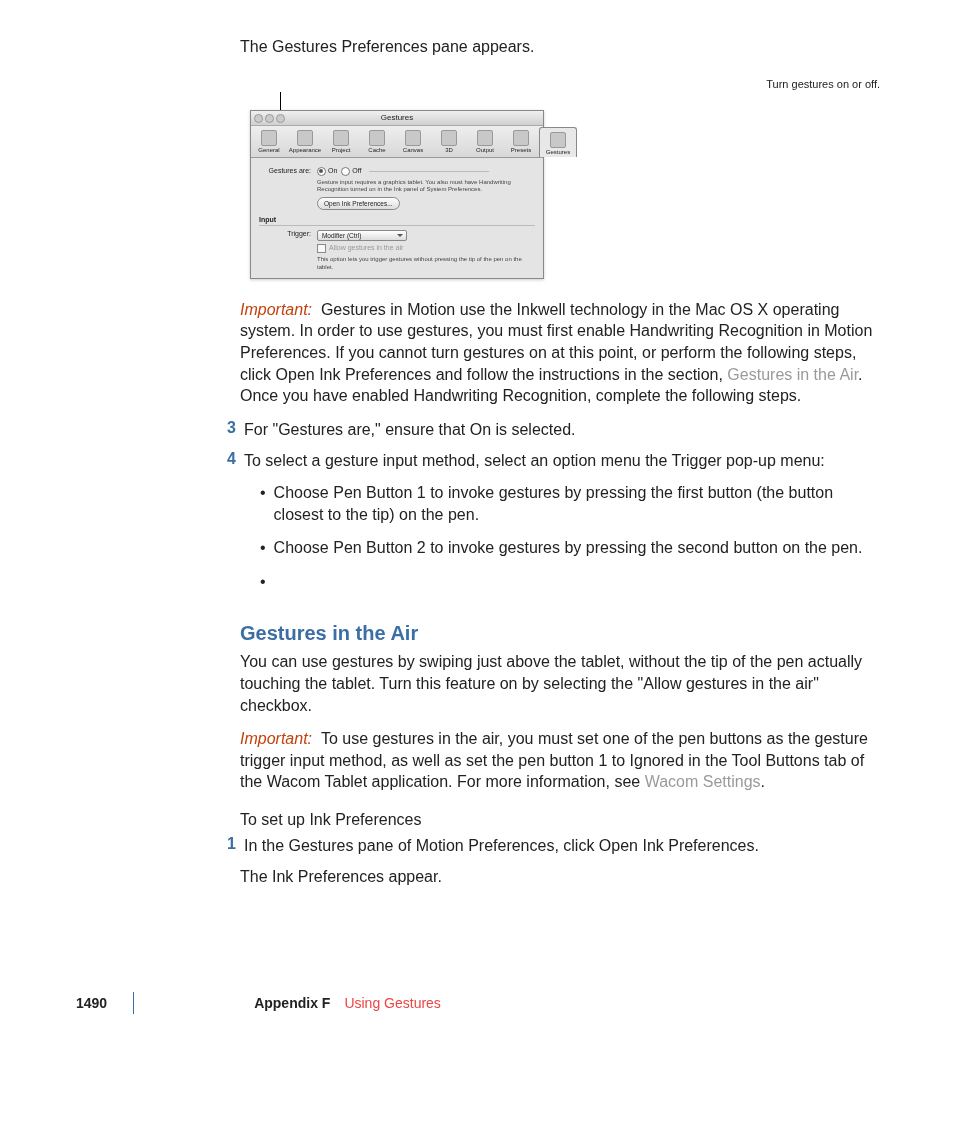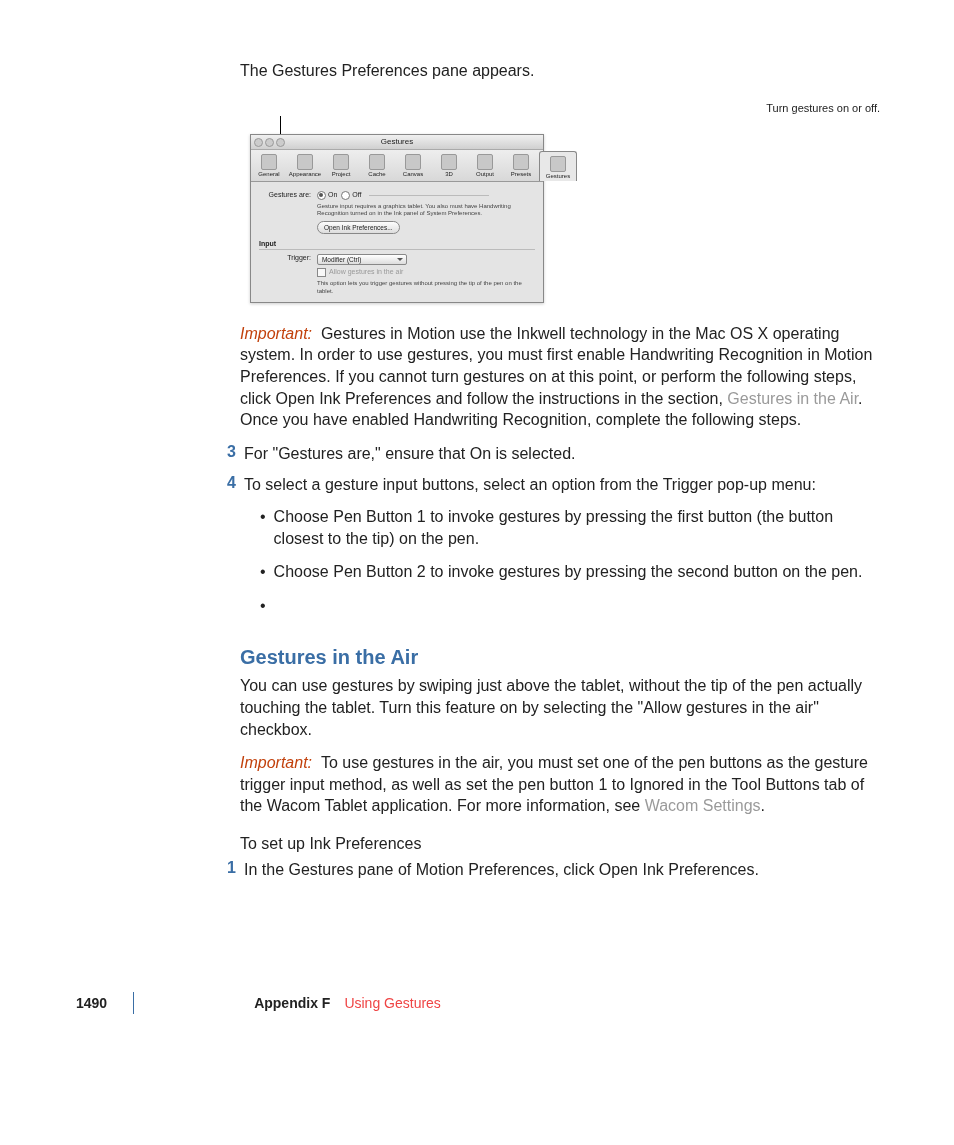--- a/index.html
+++ b/index.html
@@ -5,21 +5,21 @@
   body {
     margin: 0;
     padding: 0;
     font-family: "Myriad Pro", "Lucida Grande", "Helvetica Neue", Arial, sans-serif;
     font-size: 16px;
     color: #222;
     width: 954px;
     background: #fff;
   }
   .page {
-    padding: 60px 80px 40px 80px;
+    padding: 36px 80px 40px 80px;
     min-height: 1060px;
     position: relative;
     box-sizing: border-box;
   }
   .content {
     margin-left: 160px;
     width: 640px;
   }
   p { margin: 0 0 12px 0; line-height: 1.35; }
 
@@ -151,21 +151,21 @@
       <span class="important">Important:</span>&nbsp;&nbsp;<span>Gestures in Motion use the Inkwell technology in the Mac OS X operating system. In order to use gestures, you must first enable Handwriting Recognition in Motion Preferences. If you cannot turn gestures on at this point, or perform the following steps, click Open Ink Preferences and follow the instructions in the section, </span><span class="link">Gestures in the Air</span><span>. Once you have enabled Handwriting Recognition, complete the following steps.</span>
     </p>
 
     <div class="step">
       <div class="num">3</div>
       <div class="txt">For "Gestures are," ensure that On is selected.</div>
     </div>
 
     <div class="step">
       <div class="num">4</div>
-      <div class="txt">To select a gesture input buttons, select an option from the Trigger pop-up menu:</div>
+      <div class="txt">To select a gesture input method, select an option menu the Trigger pop-up menu:</div>
     </div>
 
     <div class="bullets">
       <div class="item">
           <span class="dot">•</span>
           <span>Choose Pen Button 1 to invoke gestures by pressing the first button (the button closest to the tip) on the pen.</span>
         </div>
       <div class="item">
           <span class="dot">•</span>
           <span>Choose Pen Button 2 to invoke gestures by pressing the second button on the pen.</span>
@@ -181,20 +181,21 @@
     <p>
       <span class="important">Important:</span>&nbsp;&nbsp;<span>To use gestures in the air, you must set one of the pen buttons as the gesture trigger input method, as well as set the pen button 1 to Ignored in the Tool Buttons tab of the Wacom Tablet application. For more information, see </span><span class="link">Wacom Settings</span><span>.</span>
     </p>
 
     <div class="sub-head">To set up Ink Preferences</div>
 
     <div class="step">
       <div class="num">1</div>
       <div class="txt">In the Gestures pane of Motion Preferences, click Open Ink Preferences.</div>
     </div>
+    <p>The Ink Preferences appear.</p>
 
   </div>
 
   <div class="footer">
     <span class="pnum">1490</span>
     <span class="bar"></span>
     <span class="app">Appendix F</span>
     <span class="chap">Using Gestures</span>
   </div>
 </div>

